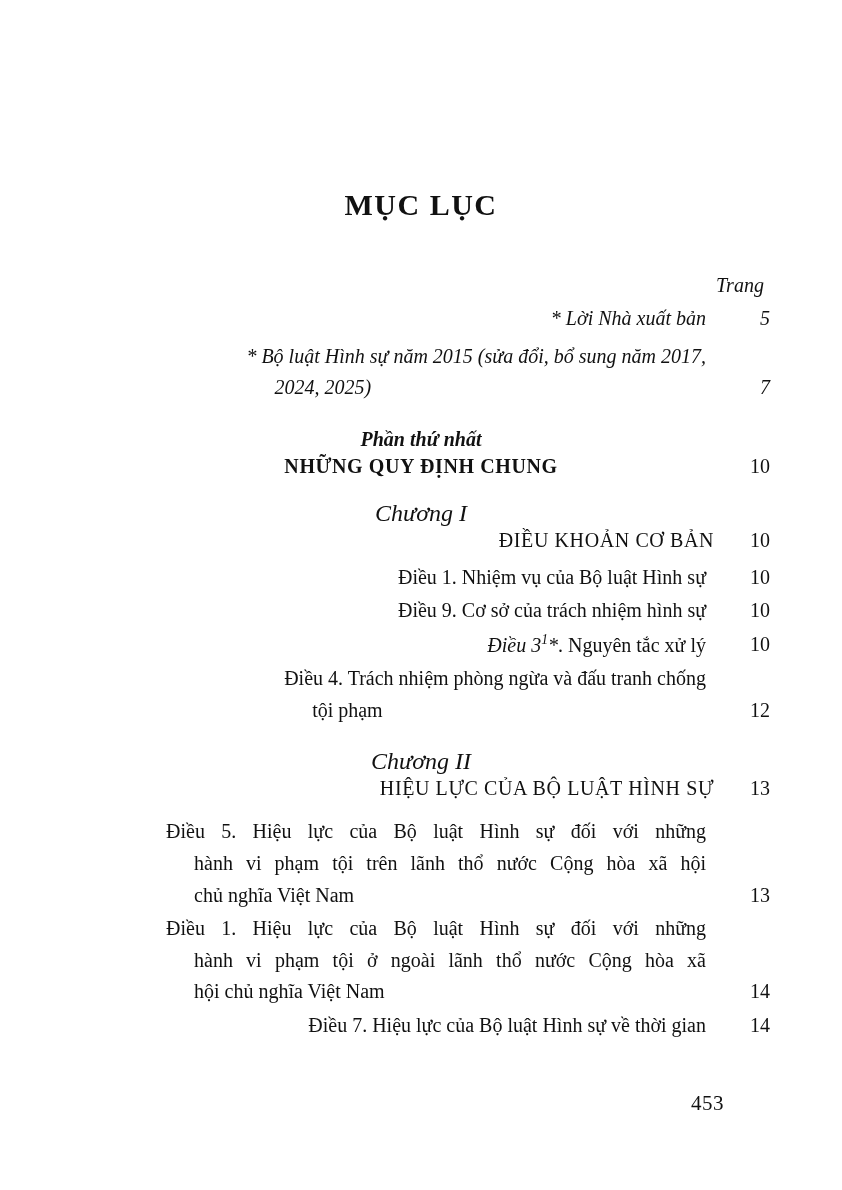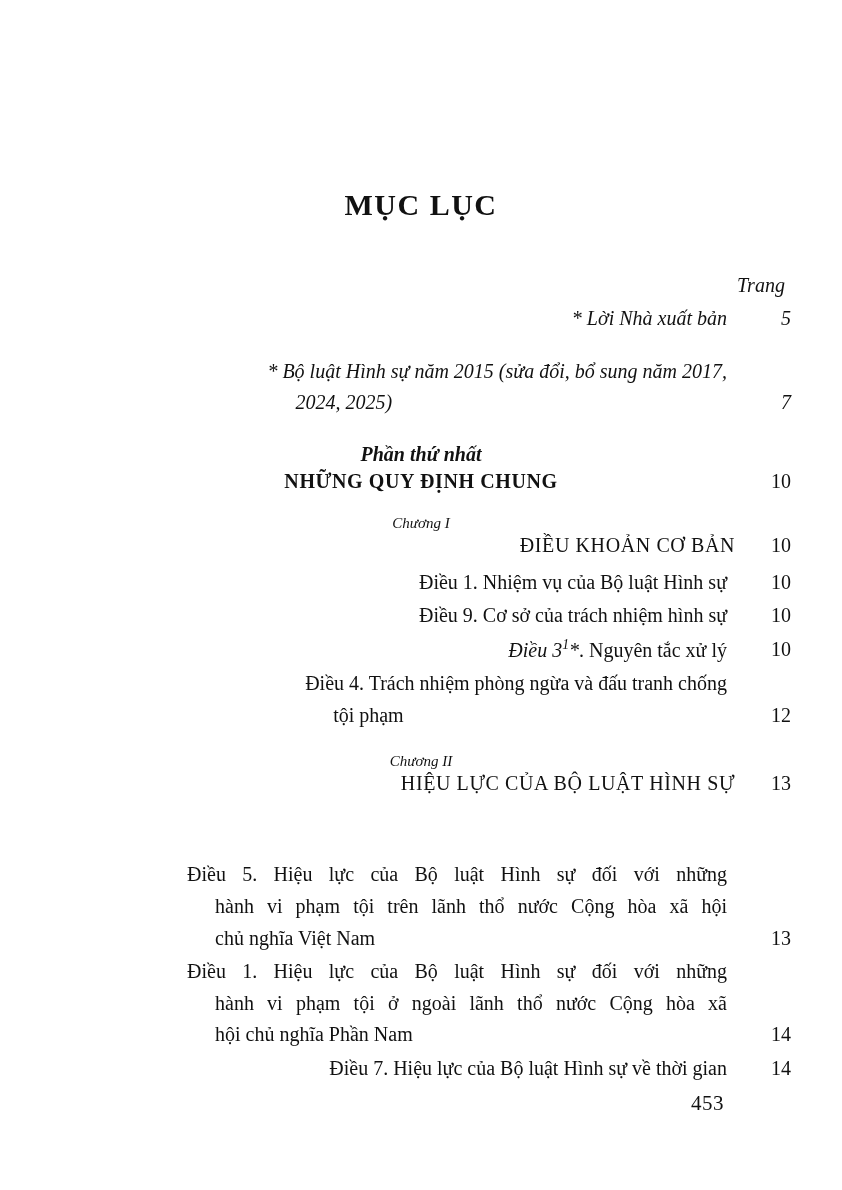--- a/index.html
+++ b/index.html
@@ -15,21 +15,21 @@
     position: relative;
     overflow: hidden;
   }
   .page {
     position: absolute;
     left: 0;
     top: 0;
     width: 842px;
     height: 1190px;
     box-sizing: border-box;
-    padding: 0 51px;
+    padding: 0 72px;
   }
   .toc-title {
     text-align: center;
     font-size: 30px;
     letter-spacing: 1.5px;
     font-weight: bold;
     margin-top: 188px;
     margin-bottom: 0;
     font-family: "Liberation Serif", serif;
   }
@@ -70,21 +70,20 @@
   
   .front-entry {
     font-style: italic;
     padding-left: 6px;
   }
   .front-entry .txt {
     text-indent: 0;
   }
   .front-entry.hang .txt {
     padding-left: 0;
-    margin-top: 15px;
   }
   .hang-indent {
     padding-left: 28px;
     display: block;
   }
 
   .part-head {
     text-align: center;
     font-weight: bold;
     font-style: italic;
@@ -107,21 +106,21 @@
   }
   .part-name .pg {
     flex: 0 0 56px;
     text-align: right;
     font-size: 20px;
   }
 
   .chap-head {
     text-align: center;
     font-style: italic;
-    font-size: 15px;
+    font-size: 24px;
     margin-top: 22px;
   }
   .chap-name {
     display: flex;
     align-items: flex-start;
     justify-content: space-between;
     margin-top: 2px;
   }
   .chap-name .txt {
     flex: 1 1 auto;
@@ -235,32 +234,32 @@
   <div class="chap-head">Chương II</div>
   <div class="chap-name">
     <span class="txt">HIỆU LỰC CỦA BỘ LUẬT HÌNH SỰ</span>
     <span class="pg">13</span>
   </div>
 
   <div class="spacer-md"></div>
 
   <div class="entry art-entry justify">
     <span class="txt">
-      <span style="display:block;text-align:justify;text-align-last:justify;margin-top:48px;">Điều 5. Hiệu lực của Bộ luật Hình sự đối với những</span>
+      <span style="display:block;text-align:justify;text-align-last:justify;">Điều 5. Hiệu lực của Bộ luật Hình sự đối với những</span>
       <span class="ind" style="text-align:justify;text-align-last:justify;">hành vi phạm tội trên lãnh thổ nước Cộng hòa xã hội</span>
       <span class="ind">chủ nghĩa Việt Nam</span>
     </span>
     <span class="pg" style="align-self:flex-end">13</span>
   </div>
 
   <div class="entry art-entry justify">
     <span class="txt">
       <span style="display:block;text-align:justify;text-align-last:justify;">Điều 1. Hiệu lực của Bộ luật Hình sự đối với những</span>
       <span class="ind" style="text-align:justify;text-align-last:justify;">hành vi phạm tội ở ngoài lãnh thổ nước Cộng hòa xã</span>
-      <span class="ind">hội chủ nghĩa Phần Nam</span>
+      <span class="ind">hội chủ nghĩa Việt Nam</span>
     </span>
     <span class="pg" style="align-self:flex-end">14</span>
   </div>
 
   <div class="entry art-entry">
     <span class="txt">Điều 7. Hiệu lực của Bộ luật Hình sự về thời gian</span>
     <span class="pg">14</span>
   </div>
 
   <div class="folio">453</div>

